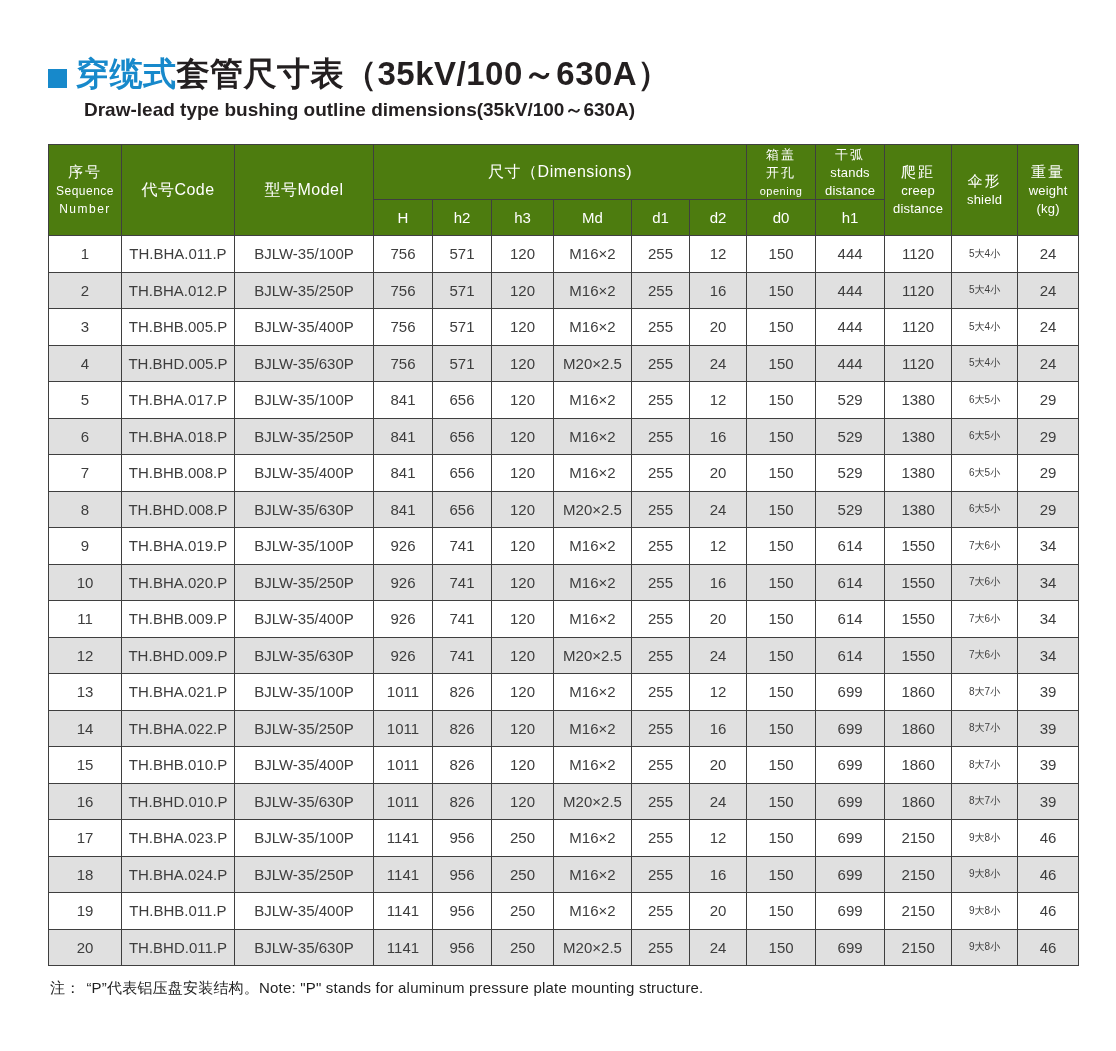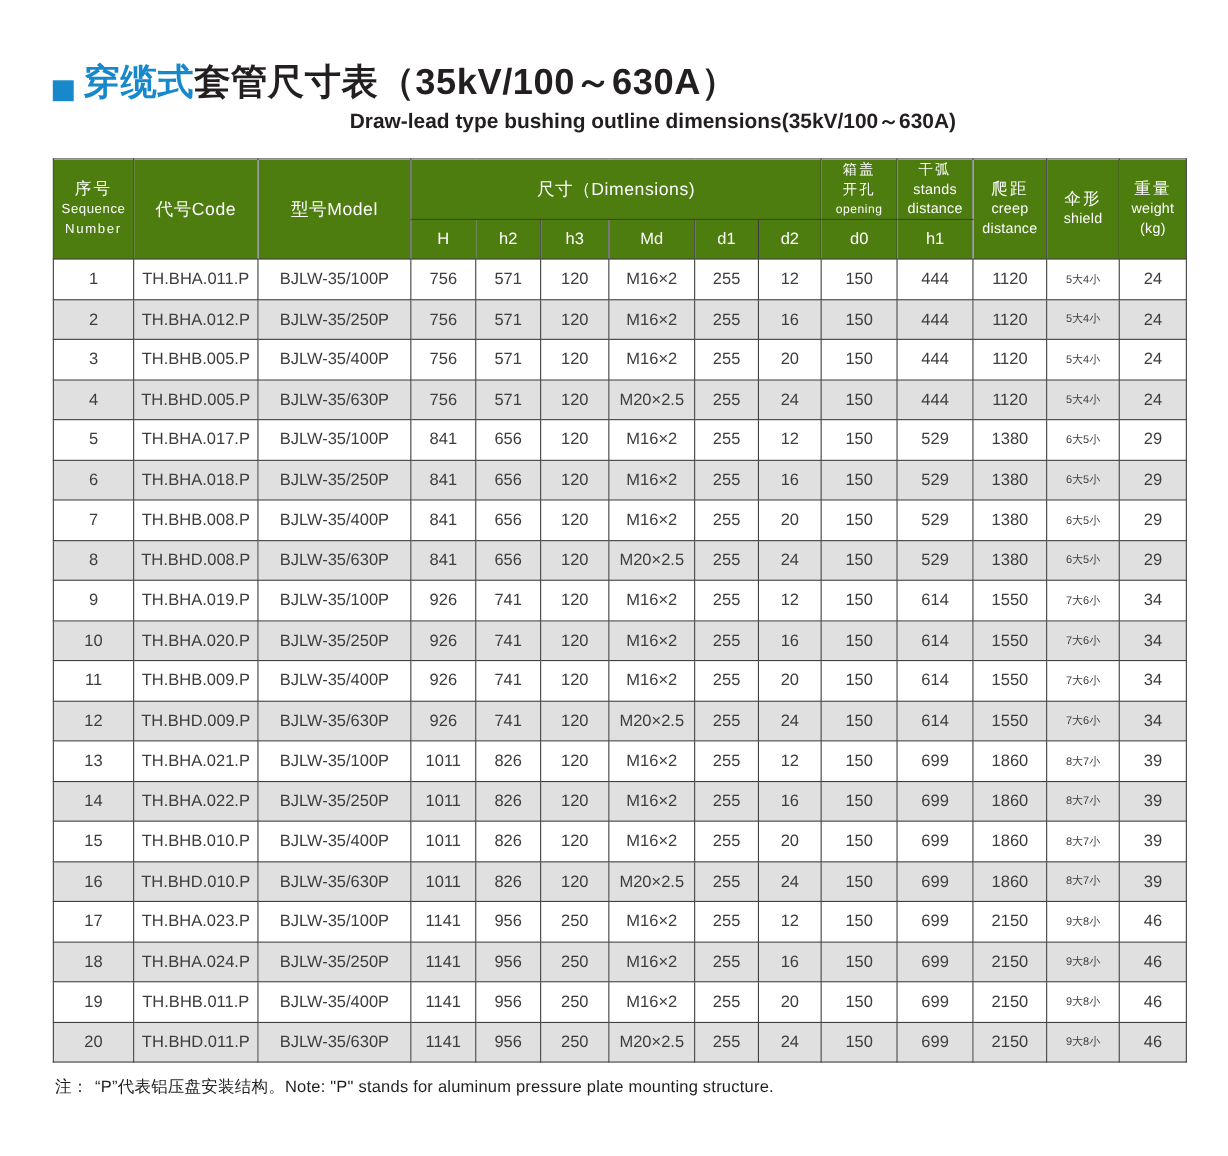--- a/index.html
+++ b/index.html
@@ -7,40 +7,39 @@
   body {
     width: 1116px; height: 1051px;
     background: #ffffff;
     font-family: "Liberation Sans", "DejaVu Sans", sans-serif;
     color: #231f20;
   }
   .page { position: relative; width: 1116px; height: 1051px; overflow: hidden; }
 
   
   .title-row {
-    display: flex; align-items: flex-end;
+    display: flex; align-items: center;
     margin: 56px 0 0 48px;
   }
   .title-bullet {
     width: 19px; height: 19px;
     background: #1789cb;
     margin: 8px 9px 0 0;
     flex: 0 0 auto;
   }
   .title-text {
     font-size: 33px; font-weight: bold;
     letter-spacing: 0.5px; line-height: 1.1;
     white-space: nowrap;
   }
   .title-text .hl { color: #1789cb; }
   .subtitle {
     margin: 5px 13px 0 84px;
     font-size: 19px; font-weight: bold;
     color: #231f20;
-    text-align: center;
   }
 
   
   .spec-table {
     margin: 21px 0 0 48px;
     border-collapse: collapse;
     table-layout: fixed;
     width: 1030px;
   }
   .spec-table th, .spec-table td {

